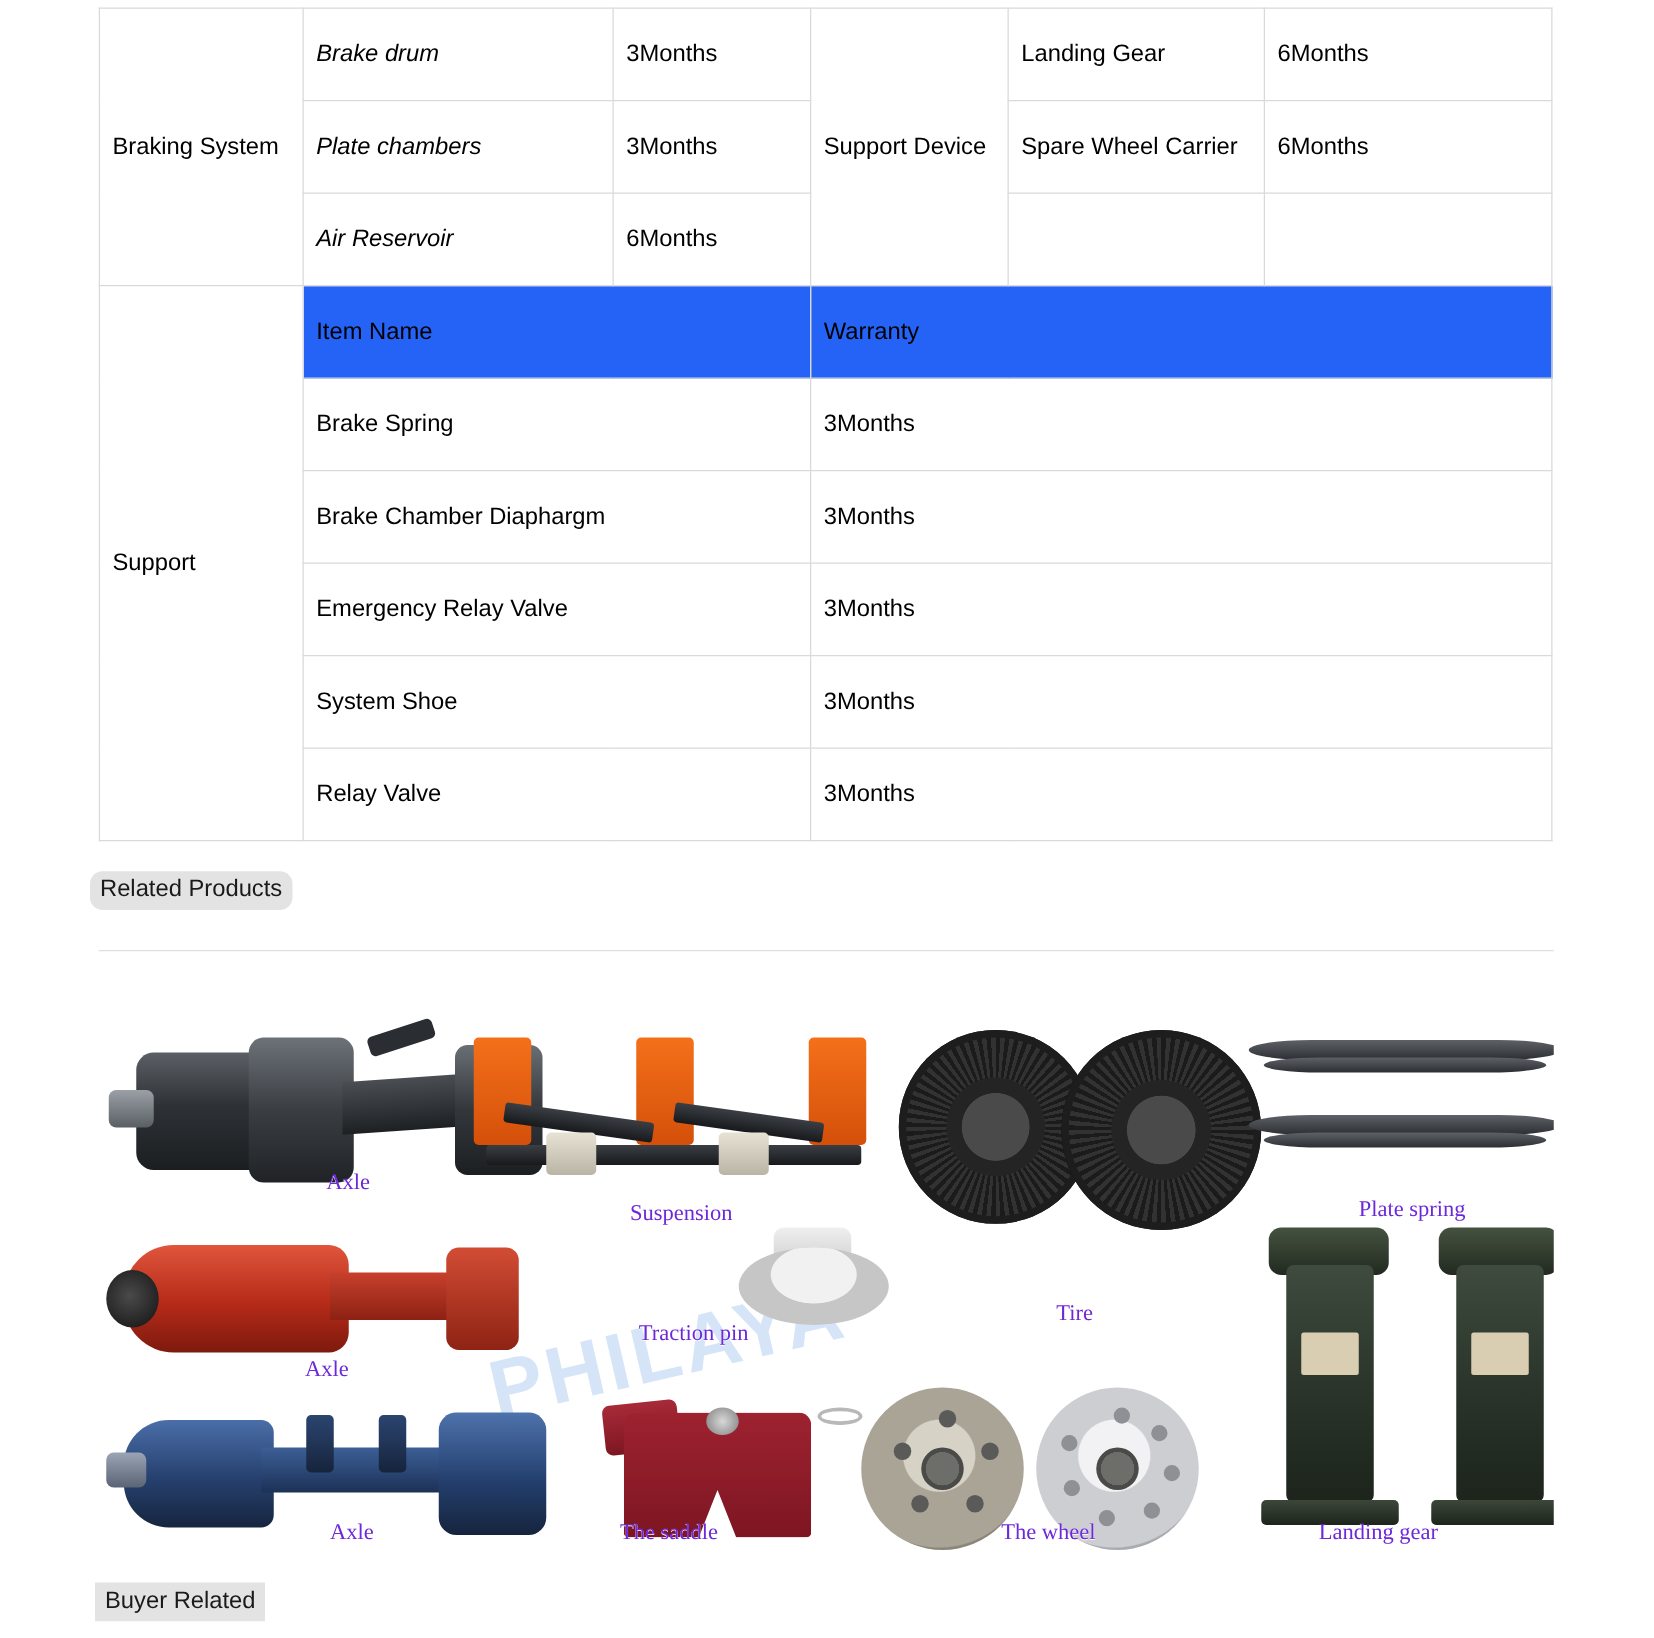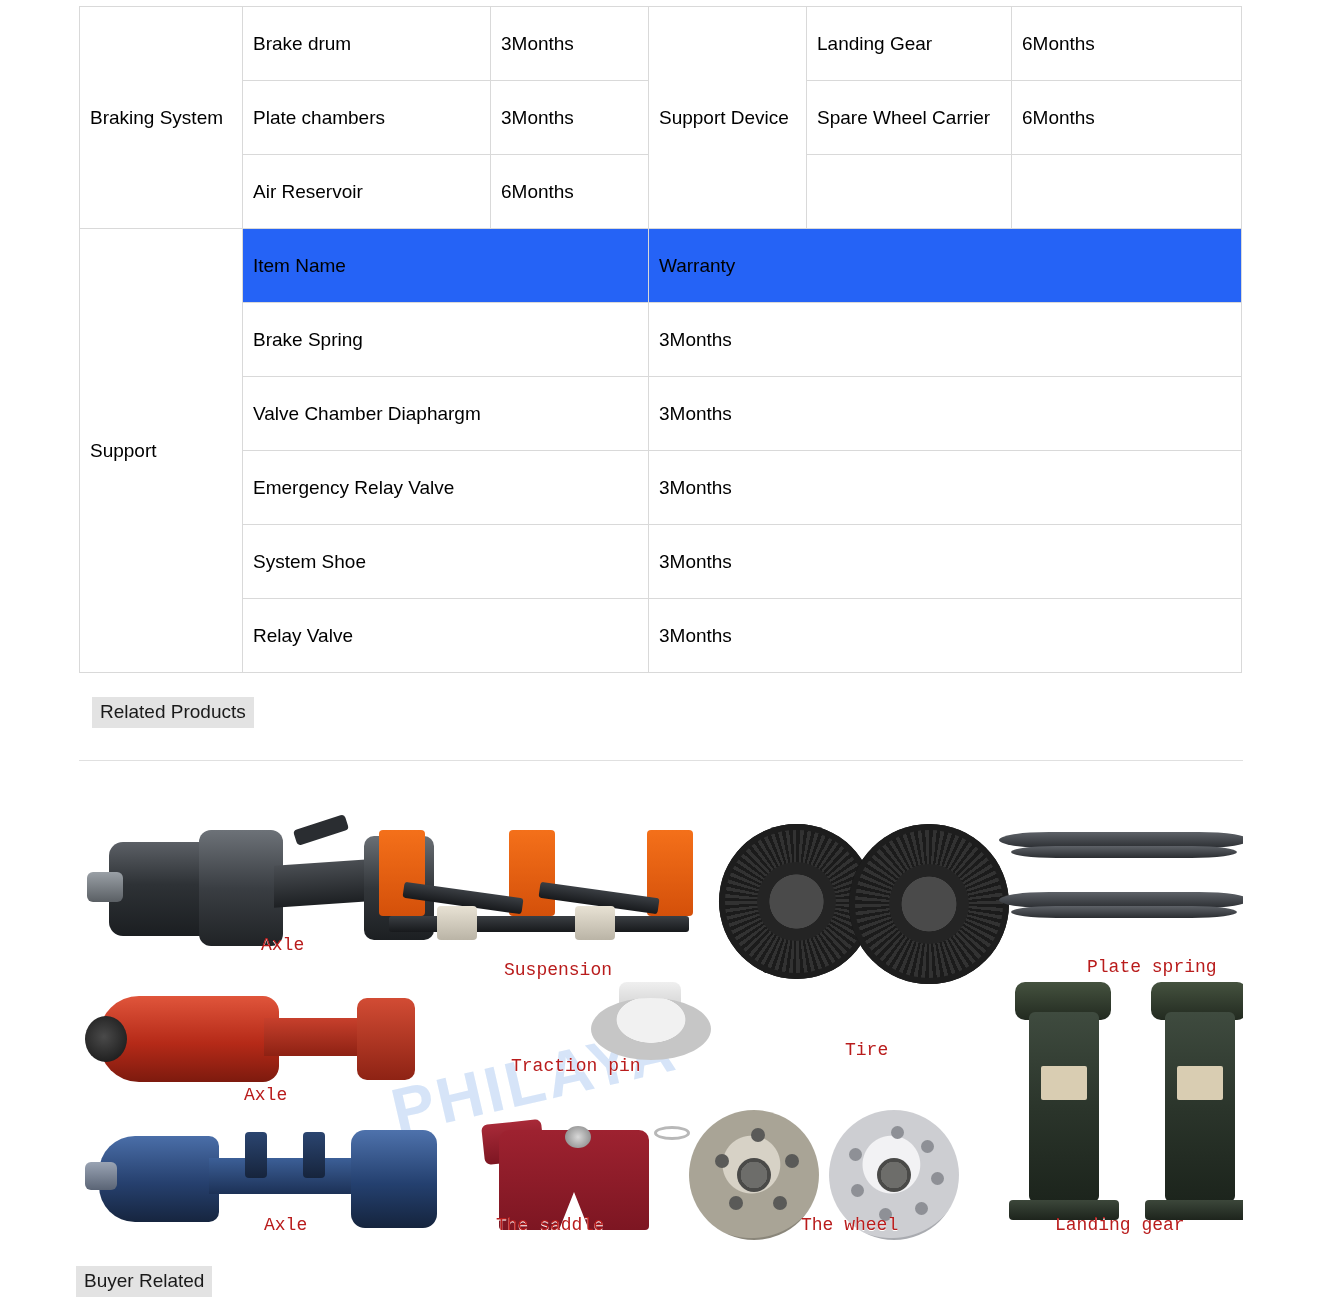--- a/index.html
+++ b/index.html
@@ -32,21 +32,21 @@
   table.warranty td {
     border: 1px solid #d9d9d9;
     font-size: 19px;
     color: #000000;
     padding: 0 10px;
     height: 74px;
     vertical-align: middle;
     font-family: "Liberation Sans", sans-serif;
   }
   td.c-cat      { width: 163px; }
-  td.c-item     { width: 248px; }
+  td.c-item     { width: 248px; font-style: italic; }
   td.c-warr     { width: 158px; }
   td.c-cat2     { width: 158px; }
   td.c-item2    { width: 205px; }
   td.c-warr2    { width: 230px; }
 
   .header-row td {
     background: #2563f6;
     color: #ffffff;
     border-color: #2563f6;
     font-size: 19px;
@@ -56,21 +56,21 @@
   
   .section-title {
     position: absolute;
     background: #e3e3e3;
     color: #1a1a1a;
     font-size: 19px;
     padding: 4px 8px 5px 8px;
     font-family: "Liberation Sans", sans-serif;
     white-space: nowrap;
   }
-  #related-title { left: 92px; top: 697px; }
+  #related-title { left: 72px; top: 697px; border-radius: 10px; }
   #feedback-title { left: 76px; top: 1266px; }
 
   .divider {
     position: absolute;
     left: 79px;
     top: 760px;
     width: 1164px;
     height: 1px;
     background: #e0e0e0;
   }
@@ -93,23 +93,23 @@
     letter-spacing: 3px;
     color: #cfe0f7;
     font-weight: bold;
     font-family: "Liberation Sans", sans-serif;
     transform: rotate(-13deg);
     opacity: .85;
     pointer-events: none;
   }
   .cap {
     position: absolute;
-    color: #b91c1c;
+    color: #6d28d9;
     font-size: 18px;
-    font-family: Liberation Mono, monospace;
+    font-family: Liberation Serif, serif;
     text-shadow: 0 1px 0 #ffffff;
     white-space: nowrap;
   }
 
   .item { position: absolute; }
 
   
   
   .axle1-hub {
     position: absolute; left: 30px; top: 42px;
@@ -326,21 +326,21 @@
           <td class="c-cat others-label" rowspan="6" style="background:#ffffff;border-color:#d9d9d9;color:#000;">Support</td>
           <td colspan="2">Item Name</td>
           <td colspan="3">Warranty</td>
         </tr>
 
         <tr>
           <td colspan="2">Brake Spring</td>
           <td colspan="3">3Months</td>
         </tr>
         <tr>
-          <td colspan="2">Valve Chamber Diaphargm</td>
+          <td colspan="2">Brake Chamber Diaphargm</td>
           <td colspan="3">3Months</td>
         </tr>
         <tr>
           <td colspan="2">Emergency Relay Valve</td>
           <td colspan="3">3Months</td>
         </tr>
         <tr>
           <td colspan="2">System Shoe</td>
           <td colspan="3">3Months</td>
         </tr>

